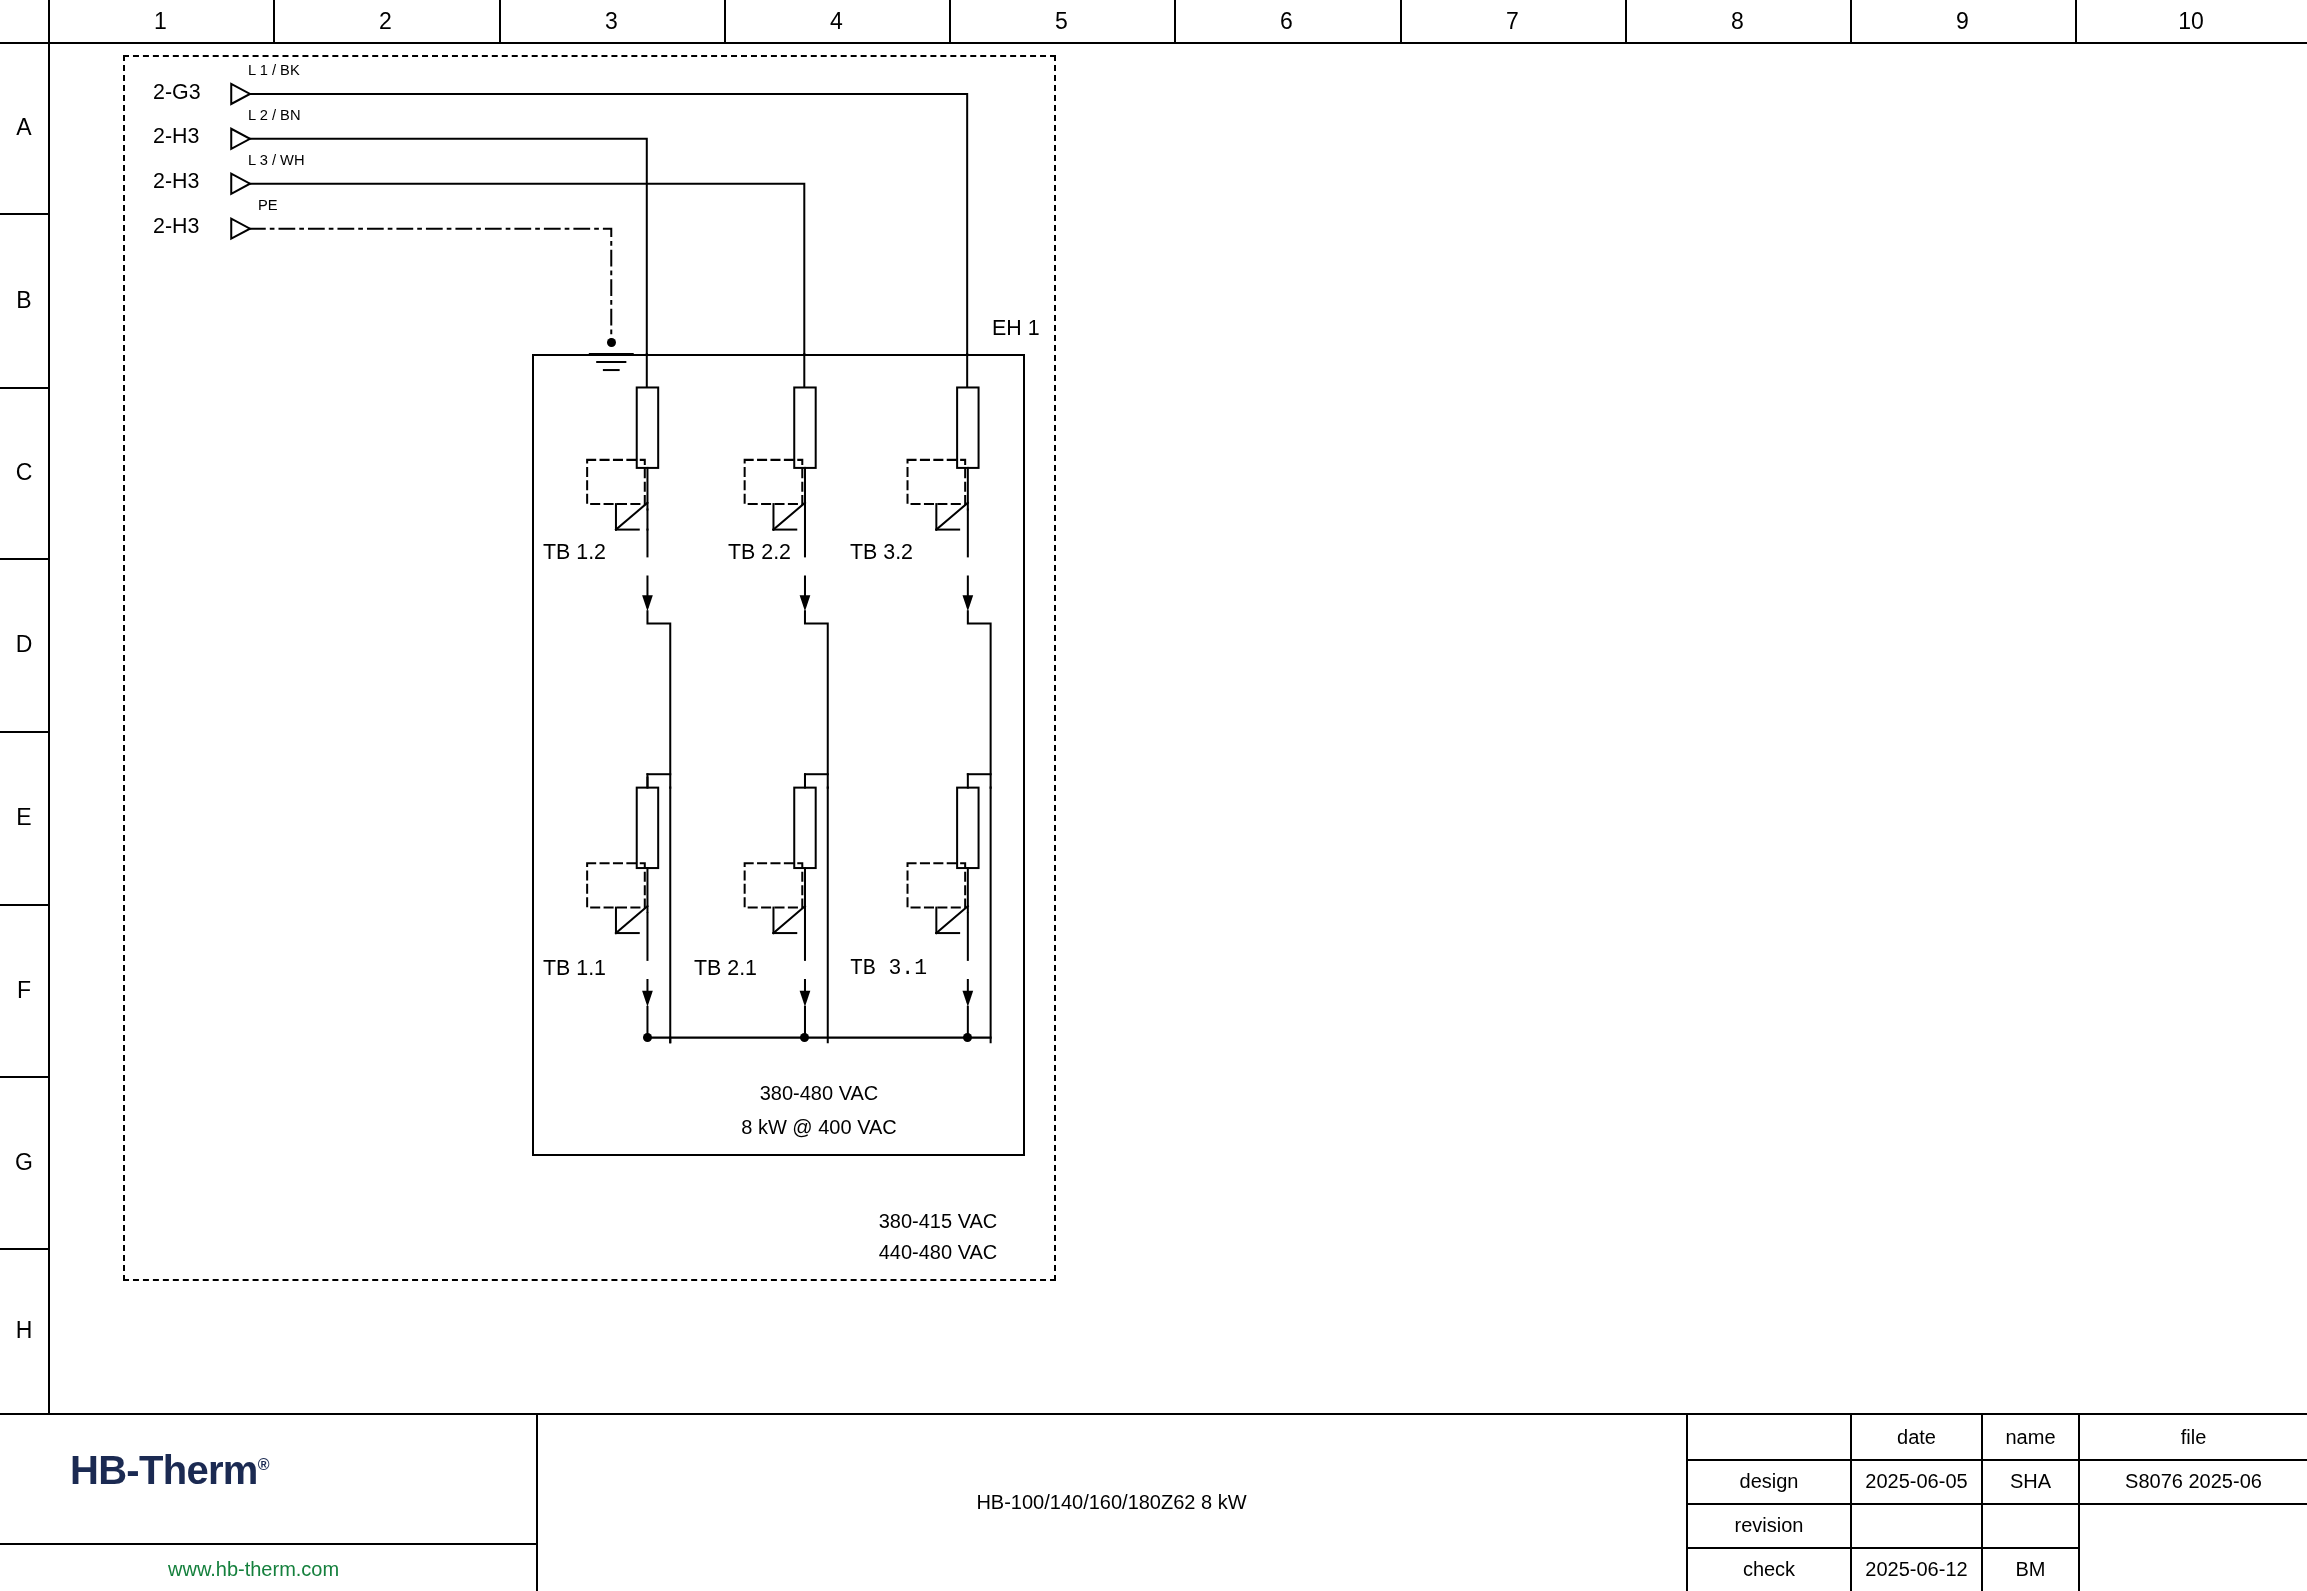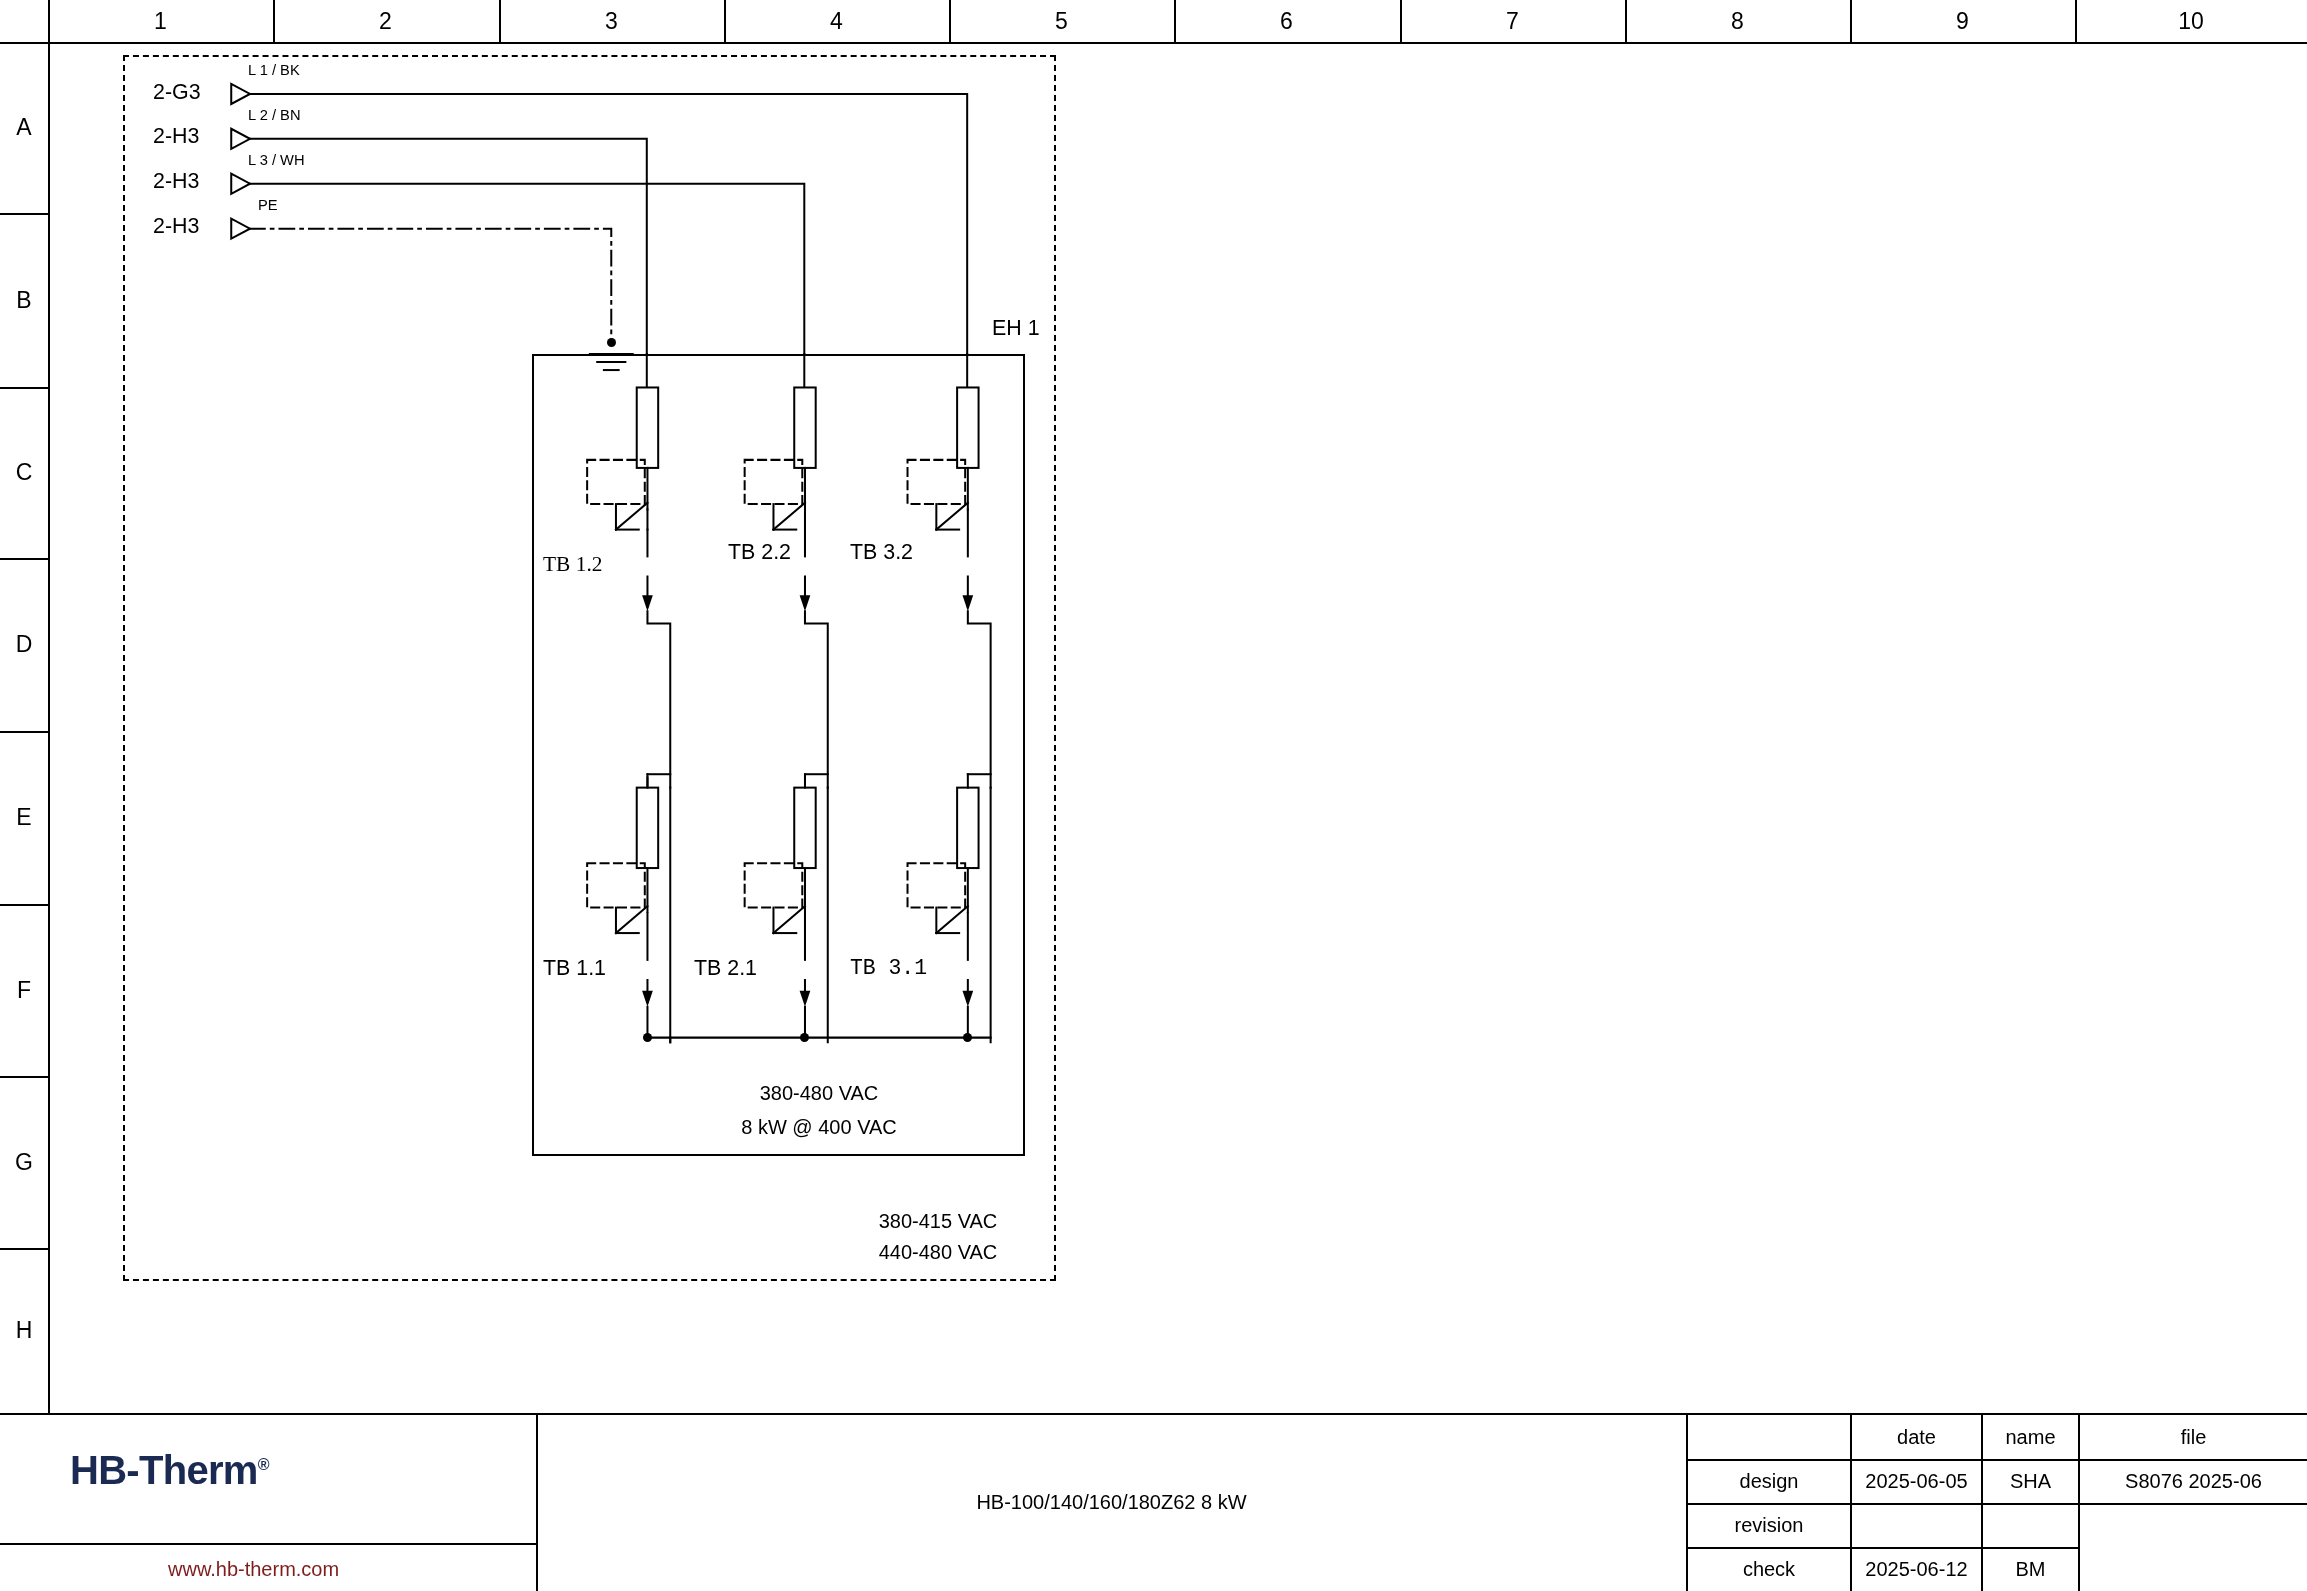--- a/index.html
+++ b/index.html
@@ -74,21 +74,21 @@
     color: #1b2a52;
     letter-spacing: -0.7px;
   }
   .logo-reg {
     font-size: 16px;
     vertical-align: super;
   }
   .weburl {
     position: absolute;
     font-size: 20px;
-    color: #7f1d1d;
+    color: #15803d;
   }
   svg.overlay {
     position: absolute;
     left: 0;
     top: 0;
     width: 2307px;
     height: 1592px;
     pointer-events: none;
   }
 </style>
@@ -148,21 +148,21 @@
   <div class="label" style="left:153px;top:169px;">2-H3</div>
   <div class="label" style="left:153px;top:214px;">2-H3</div>
 
   <div class="label small" style="left:248px;top:62px;">L 1 / BK</div>
   <div class="label small" style="left:248px;top:107px;">L 2 / BN</div>
   <div class="label small" style="left:248px;top:152px;">L 3 / WH</div>
   <div class="label small" style="left:258px;top:197px;">PE</div>
 
   <div class="label" style="left:992px;top:316px;">EH 1</div>
 
-  <div class="label" style="left:543px;top:552px;font-family:Liberation Serif, serif;">TB 1.2</div>
+  <div class="label" style="left:543px;top:540px;">TB 1.2</div>
   <div class="label" style="left:728px;top:540px;">TB 2.2</div>
   <div class="label" style="left:850px;top:540px;">TB 3.2</div>
 
   <div class="label" style="left:543px;top:956px;">TB 1.1</div>
   <div class="label" style="left:694px;top:956px;">TB 2.1</div>
   <div class="label" style="left:850px;top:956px;font-family:Liberation Mono, monospace;">TB 3.1</div>
 
   <div class="label med" style="left:819px;top:1082px;transform:translateX(-50%);">380-480 VAC</div>
   <div class="label med" style="left:819px;top:1116px;transform:translateX(-50%);">8 kW @ 400 VAC</div>
 

